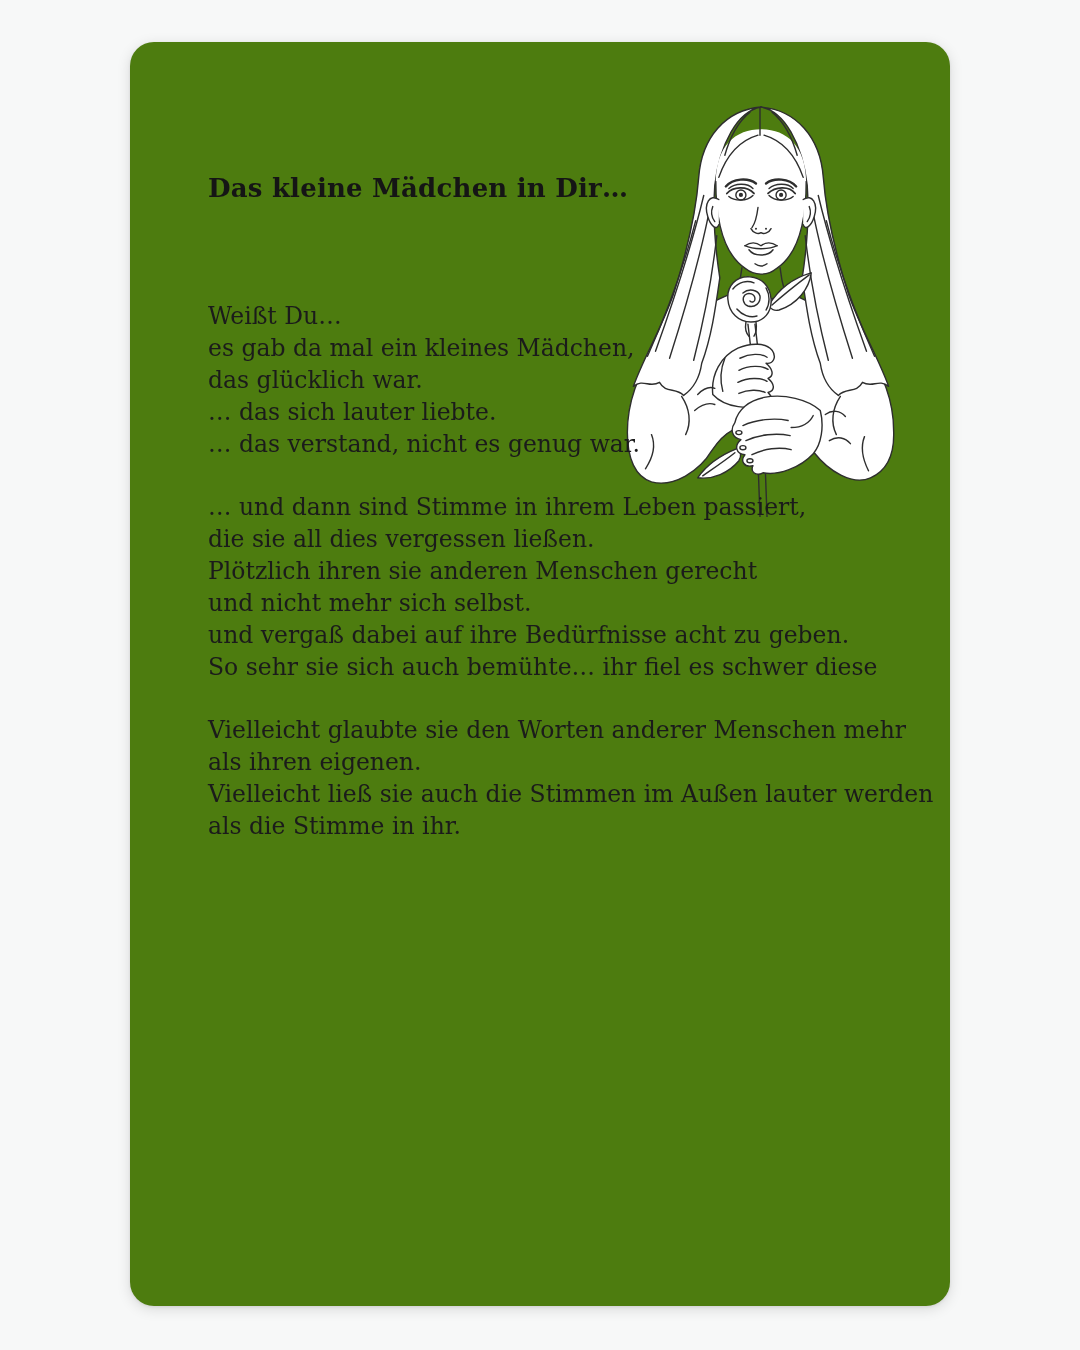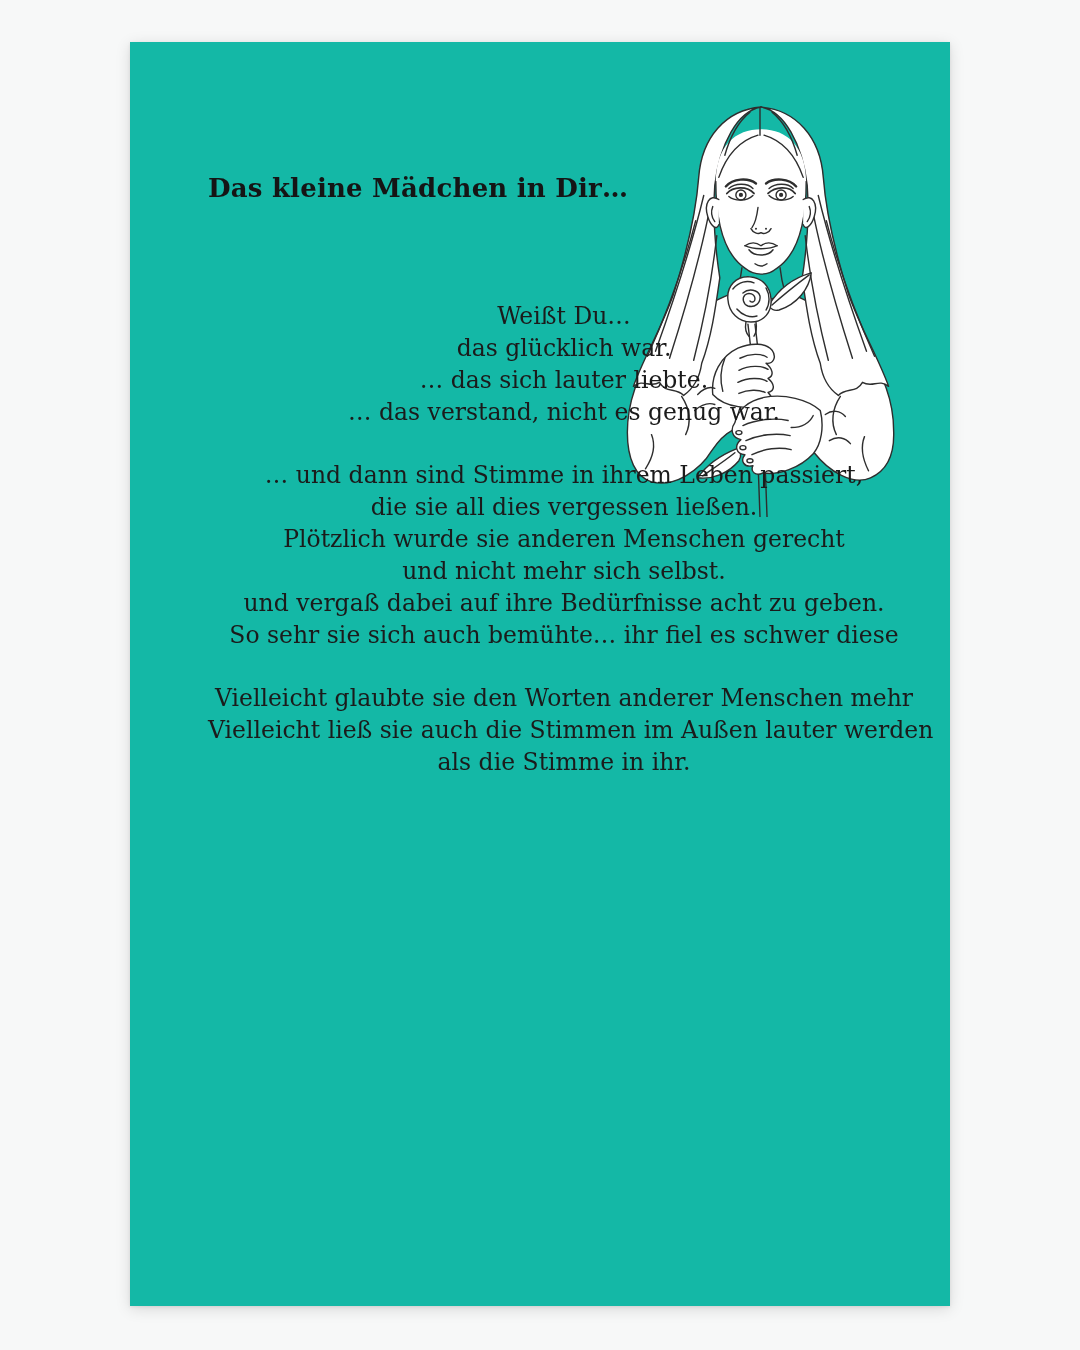--- a/index.html
+++ b/index.html
@@ -6,36 +6,37 @@
   body{
     width:1080px;height:1350px;
     background:#f7f8f8;
     font-family:"DejaVu Serif","Liberation Serif",serif;
     -webkit-font-smoothing:antialiased;
   }
   .canvas{position:relative;width:1080px;height:1350px;overflow:hidden;}
   .page{
     position:absolute;left:130px;top:42px;
     width:820px;height:1264px;
-    background:#14b8a6;
+    background:#4d7c0f;
     box-shadow:0 3px 14px rgba(0,0,0,0.13),0 1px 3px rgba(0,0,0,0.08);
+    border-radius:24px;
   }
   .content{
     position:absolute;left:78px;top:130px;right:30px;
     color:#1b1b1b;
   }
   h1.title{
     margin:0 0 96px 0;
     font-size:26px;line-height:32px;
     font-weight:bold;color:#151515;
     letter-spacing:0.2px;
   }
   .para{margin:0 0 31px 0;font-size:23.5px;line-height:32px;}
   .para:last-child{margin-bottom:4px;}
-  .line{display:block;white-space:pre;text-align:center;}
+  .line{display:block;white-space:pre;}
   svg.illus{
     position:absolute;left:485px;top:53px;
     width:292px;height:422px;
   }
 </style>
 </head>
 <body>
 
 <div class="canvas">
   <div class="page">
@@ -153,35 +154,37 @@
           </g>
         </g>
       </g>
     </svg>
 
     <div class="content">
       <h1 class="title">Das kleine Mädchen in Dir…</h1>
 
       <p class="para">
         <span class="line">Weißt Du…</span>
+        <span class="line">es gab da mal ein kleines Mädchen,</span>
         <span class="line">das glücklich war.</span>
         <span class="line">… das sich lauter liebte.</span>
         <span class="line">… das verstand, nicht es genug war.</span>
       </p>
 
       <p class="para">
         <span class="line">… und dann sind Stimme in ihrem Leben passiert,</span>
         <span class="line">die sie all dies vergessen ließen.</span>
-        <span class="line">Plötzlich wurde sie anderen Menschen gerecht</span>
+        <span class="line">Plötzlich ihren sie anderen Menschen gerecht</span>
         <span class="line">und nicht mehr sich selbst.</span>
         <span class="line">und vergaß dabei auf ihre Bedürfnisse acht zu geben.</span>
         <span class="line">So sehr sie sich auch bemühte… ihr fiel es schwer diese</span>
       </p>
 
       <p class="para">
         <span class="line">Vielleicht glaubte sie den Worten anderer Menschen mehr</span>
+        <span class="line">als ihren eigenen.</span>
         <span class="line">Vielleicht ließ sie auch die Stimmen im Außen lauter werden</span>
         <span class="line">als die Stimme in ihr.</span>
       </p>
     </div>
 
   </div>
 </div>
 
 </body></html>

